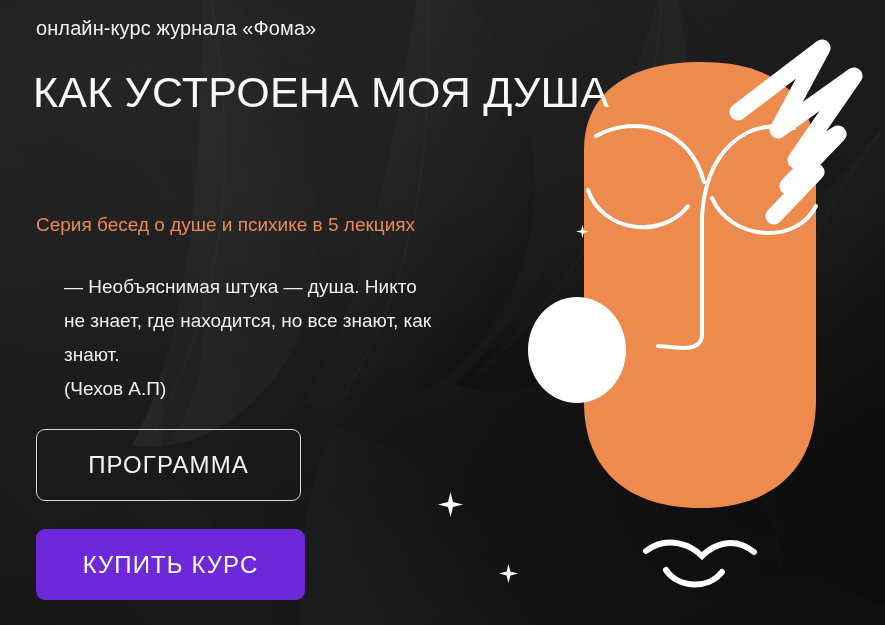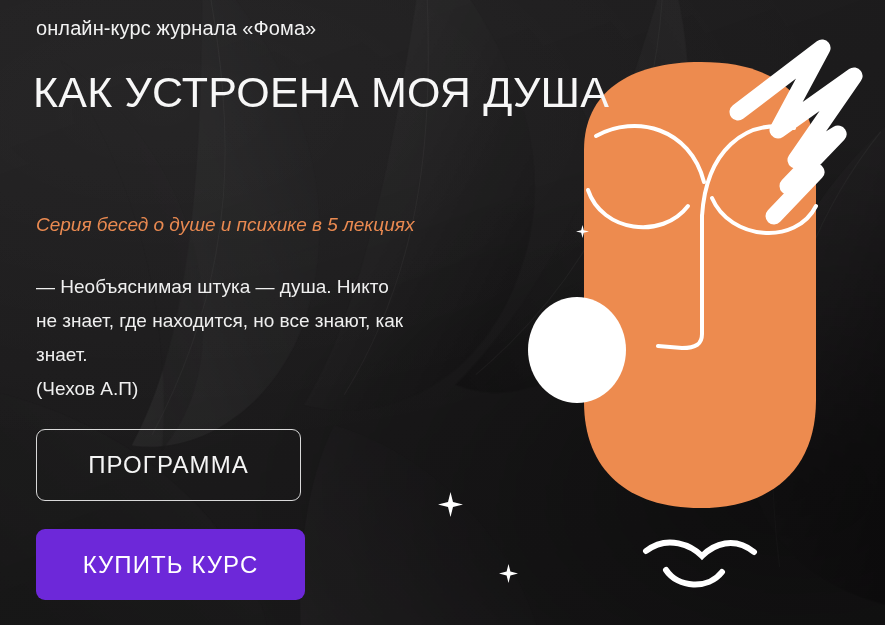--- a/index.html
+++ b/index.html
@@ -70,35 +70,34 @@
     white-space: nowrap;
   }
   .headline .line { display: block; }
 
   .subtitle {
     position: absolute;
     top: 212px;
     left: 0;
     font-size: 19px;
     line-height: 26px;
-    font-style: italic;
     color: #ea8a51;
     white-space: nowrap;
   }
 
   .quote {
     position: absolute;
     top: 270px;
     left: 0;
     width: 500px;
     font-size: 19px;
     line-height: 34px;
     color: #efefef;
   }
-  .quote .q-line { display: block; white-space: nowrap; }
+  .quote .q-line { display: block; white-space: nowrap; margin-left: 28px; }
 
   .btn {
     position: absolute;
     box-sizing: border-box;
     display: flex;
     align-items: center;
     justify-content: center;
     border-radius: 9px;
     font-size: 24px;
     letter-spacing: 1.1px;
@@ -234,21 +233,21 @@
 
     <h1 class="headline">
       <span class="line">КАК УСТРОЕНА МОЯ ДУША</span>
     </h1>
 
     <div class="subtitle">Серия бесед о душе и психике в 5 лекциях</div>
 
     <div class="quote">
       <span class="q-line">— Необъяснимая штука — душа. Никто</span>
       <span class="q-line">не знает, где находится, но все знают, как</span>
-      <span class="q-line">знает.</span>
+      <span class="q-line">знают.</span>
       <span class="q-line">(Чехов А.П)</span>
     </div>
 
     <div class="btn btn-outline">ПРОГРАММА</div>
     <div class="btn btn-primary">КУПИТЬ КУРС</div>
 
   </div>
 </div>
 
 </body></html>

